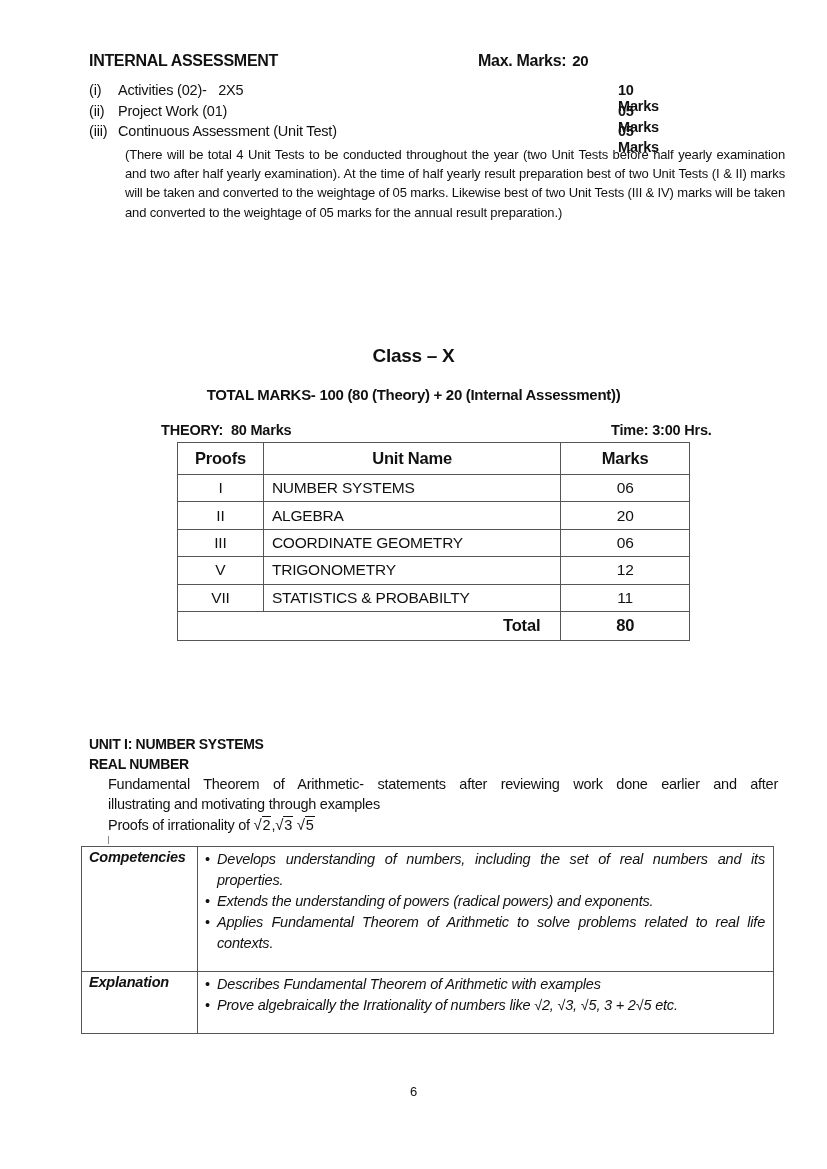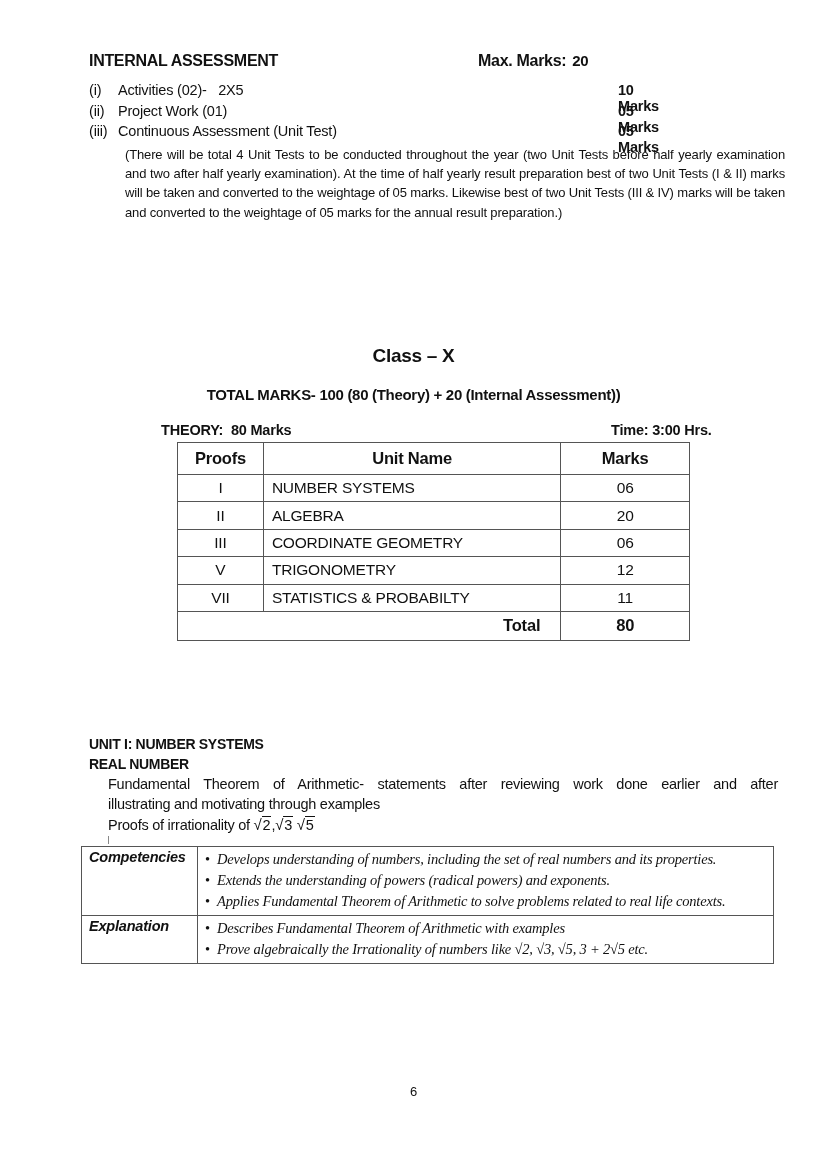--- a/index.html
+++ b/index.html
@@ -55,25 +55,25 @@
     #proofs-line { top: 816px; }
     .sqrt { display: inline-block; }
     .sqrt .rad { font-size: 15px; }
     .sqrt .ov { border-top: 1px solid #111; padding: 0 1px; }
     #cursor-mark { left: 108px; top: 836px; width: 1px; height: 8px; background: #888; }
 
     table.comp {
       position: absolute; left: 81px; top: 846px; width: 693px;
       border-collapse: collapse; font-size: 14.5px; letter-spacing: -0.2px;
     }
-    table.comp td { border: 1px solid #555555; vertical-align: top; padding: 2px 0 3px 0; }
+    table.comp td { border: 1px solid #555555; vertical-align: top; padding: 2px 0 17px 0; }
     table.comp td.head { width: 116px; padding-left: 7px; font-weight: bold; font-style: italic; }
     table.comp td.body { padding-left: 7px; padding-right: 8px; font-style: italic; }
     table.comp ul { list-style: none; }
-    table.comp li { position: relative; padding-left: 12px; line-height: 21px; text-align: justify; font-family: Liberation Serif, serif; }
+    table.comp li { position: relative; padding-left: 12px; line-height: 21px; text-align: justify; }
     table.comp li::before { content: "\2022"; position: absolute; left: 0; font-style: normal; }
 
     #page-number { left: 0; width: 827px; top: 1084px; text-align: center; font-size: 13px; }
   </style>
 </head>
 <body>
 
 <div class="abs" id="ia-title">INTERNAL ASSESSMENT</div>
 <div class="abs" id="ia-max">
   <span>Max. Marks:</span><span class="val">20</span>

